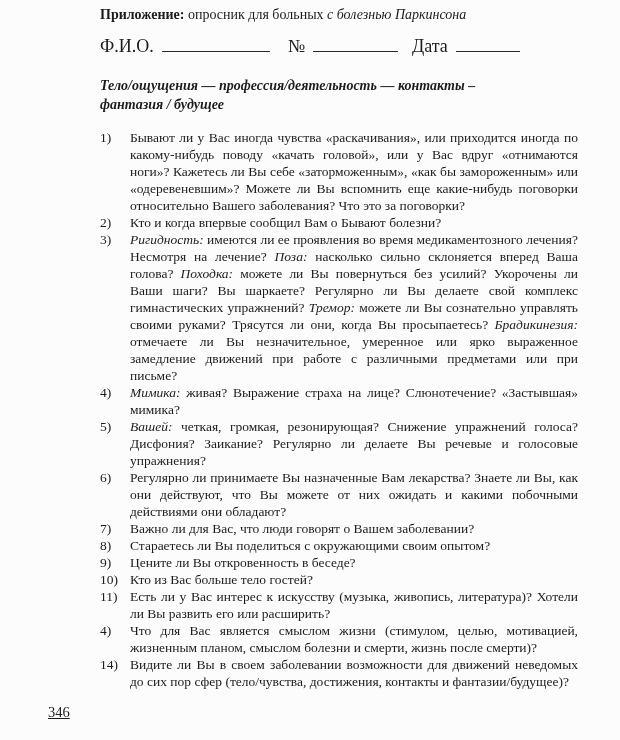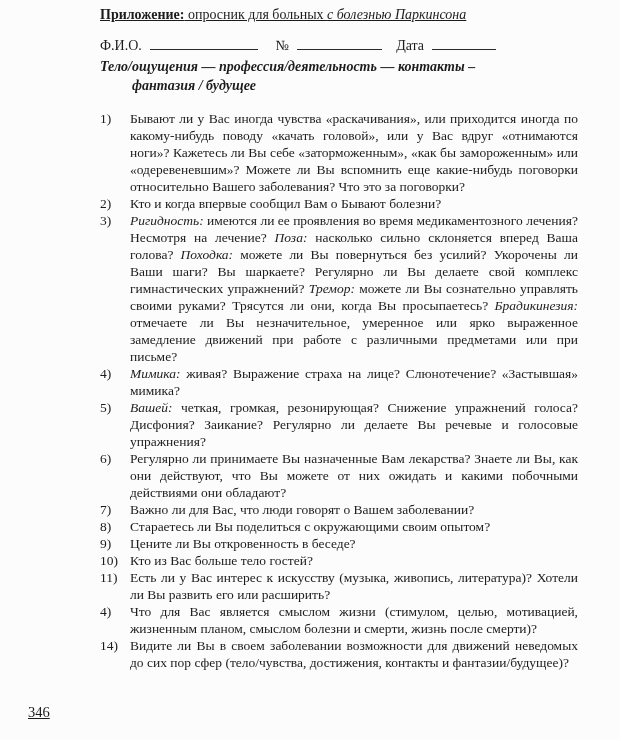--- a/index.html
+++ b/index.html
@@ -11,62 +11,61 @@
     position:relative;
     overflow:hidden;
   }
   .content{
     padding:6px 42px 0 100px;
   }
   .header{
     font-size:14px;
     line-height:1.3;
     margin:0 0 12px 0;
-    text-decoration:underline;
   }
   .header .b{font-weight:bold;}
   .header .i{font-style:italic;}
   .form-line{
-    font-size:14px;
-    margin:0 0 4px 0;
+    font-size:18px;
+    margin:0 0 20px 0;
     white-space:nowrap;
   }
   .blank{
     display:inline-block;
     border-bottom:1px solid #2a2a2a;
     height:13px;
     vertical-align:baseline;
   }
   .blank-1{width:108px;margin-left:8px;margin-right:18px;}
   .blank-2{width:85px;margin-left:8px;margin-right:14px;}
   .blank-3{width:64px;margin-left:8px;}
   .section-title{
     font-size:14px;
     font-weight:bold;
     font-style:italic;
     line-height:1.35;
     margin:0 0 14px 0;
   }
-  .section-title .line2{margin-left:32px;}
+  .section-title .line2{}
   .q-item{
     display:flex;
     font-size:13.5px;
     line-height:1.26;
   }
   .q-num{
     flex:0 0 30px;
   }
   .q-text{
     flex:1;
     text-align:justify;
   }
   .q-text .it{font-style:italic;}
   .page-number{
     position:absolute;
-    left:28px;
+    left:48px;
     top:704px;
     font-size:14.5px;
     text-decoration:underline;
   }
 </style>
 </head>
 <body>
 
 <div class="content">
 

